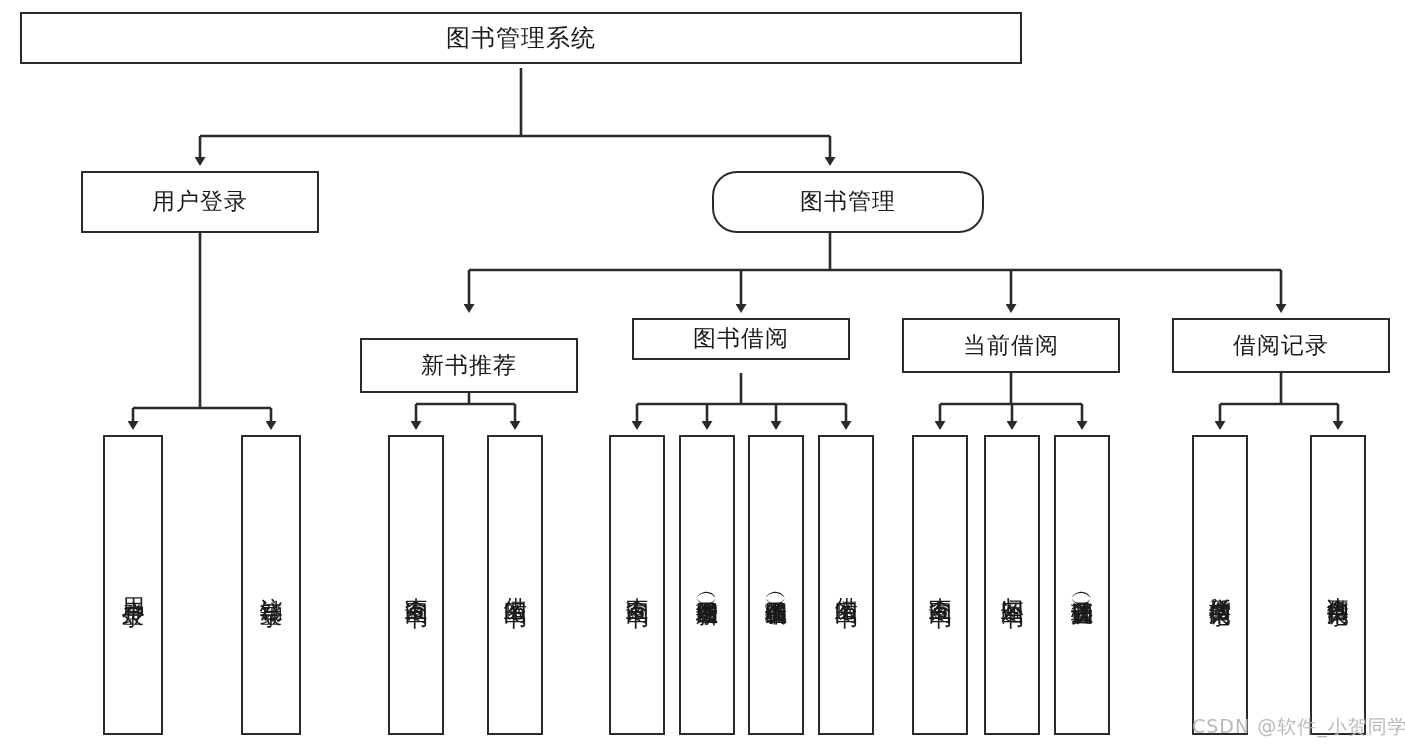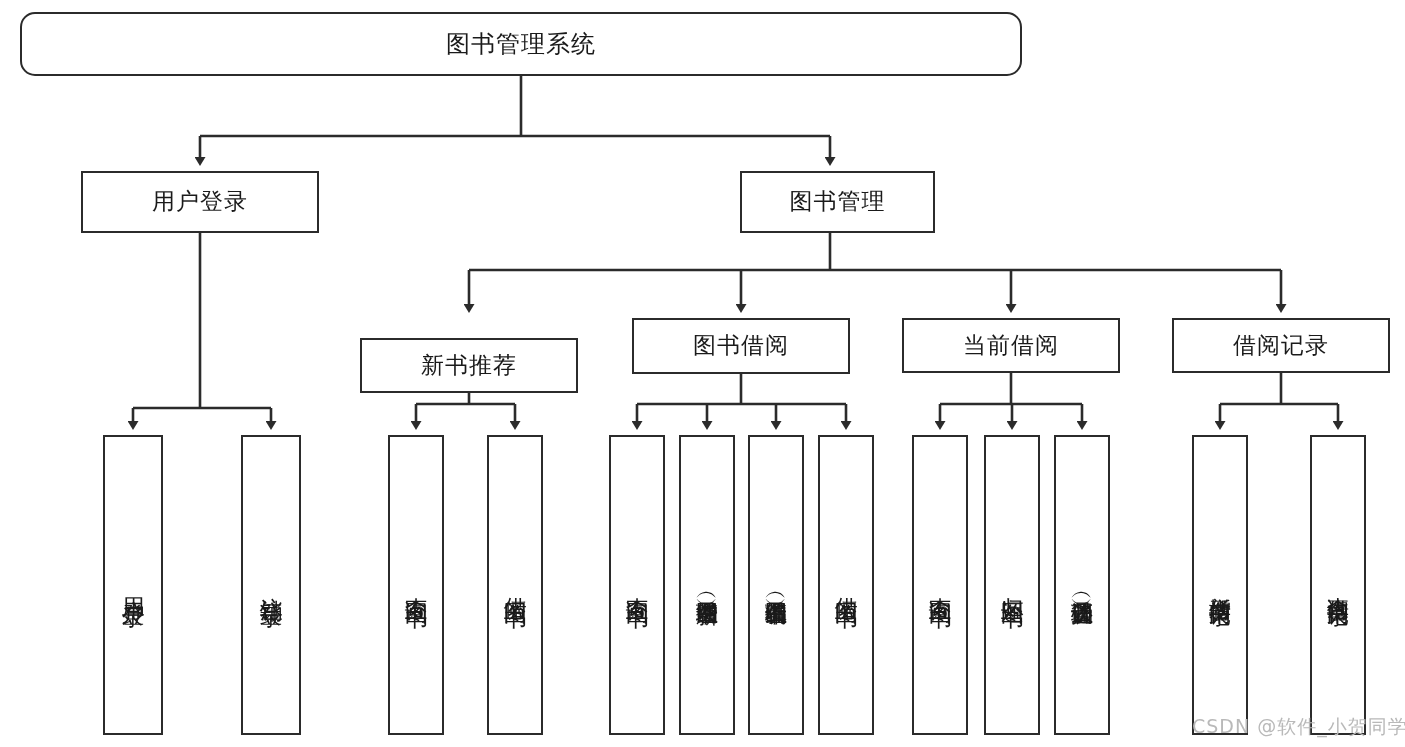--- a/index.html
+++ b/index.html
@@ -128,27 +128,27 @@
     </g>
 
     <g stroke="#2b2b2b" stroke-width="2.6" fill="none">
       <path d="M1281,373 L1281,404"></path>
       <path d="M1220,404 L1338,404"></path>
       <path d="M1220,404 L1220,422" marker-end="url(#arrow)"></path>
       <path d="M1338,404 L1338,422" marker-end="url(#arrow)"></path>
     </g>
   </svg>
 
-  <div class="node node-h title" style="left:20px; top:12px; width:1002px; height:64px;border-radius:15px;">图书管理系统</div>
+  <div class="node node-h title" style="left:20px; top:12px; width:1002px; height:52px;">图书管理系统</div>
 
   <div class="node node-h" style="left:81px; top:171px; width:238px; height:62px;">用户登录</div>
-  <div class="node node-h" style="left:740px; top:171px; width:195px; height:62px;">图书管理</div>
+  <div class="node node-h" style="left:712px; top:171px; width:272px; height:62px;border-radius:25px;">图书管理</div>
 
   <div class="node node-h" style="left:360px; top:318px; width:218px; height:55px;margin-top:20px;">新书推荐</div>
-  <div class="node node-h" style="left:632px; top:318px; width:218px; height:56px;">图书借阅</div>
+  <div class="node node-h" style="left:632px; top:318px; width:218px; height:42px;">图书借阅</div>
   <div class="node node-h" style="left:902px; top:318px; width:218px; height:55px;">当前借阅</div>
   <div class="node node-h" style="left:1172px; top:318px; width:218px; height:55px;">借阅记录</div>
 
   <div class="node" style="left:103px; top:435px; width:60px; height:300px;">
     <span class="node-v">用户登录</span>
   </div>
   <div class="node" style="left:241px; top:435px; width:60px; height:300px;">
     <span class="node-v">注销登录</span>
   </div>
 

